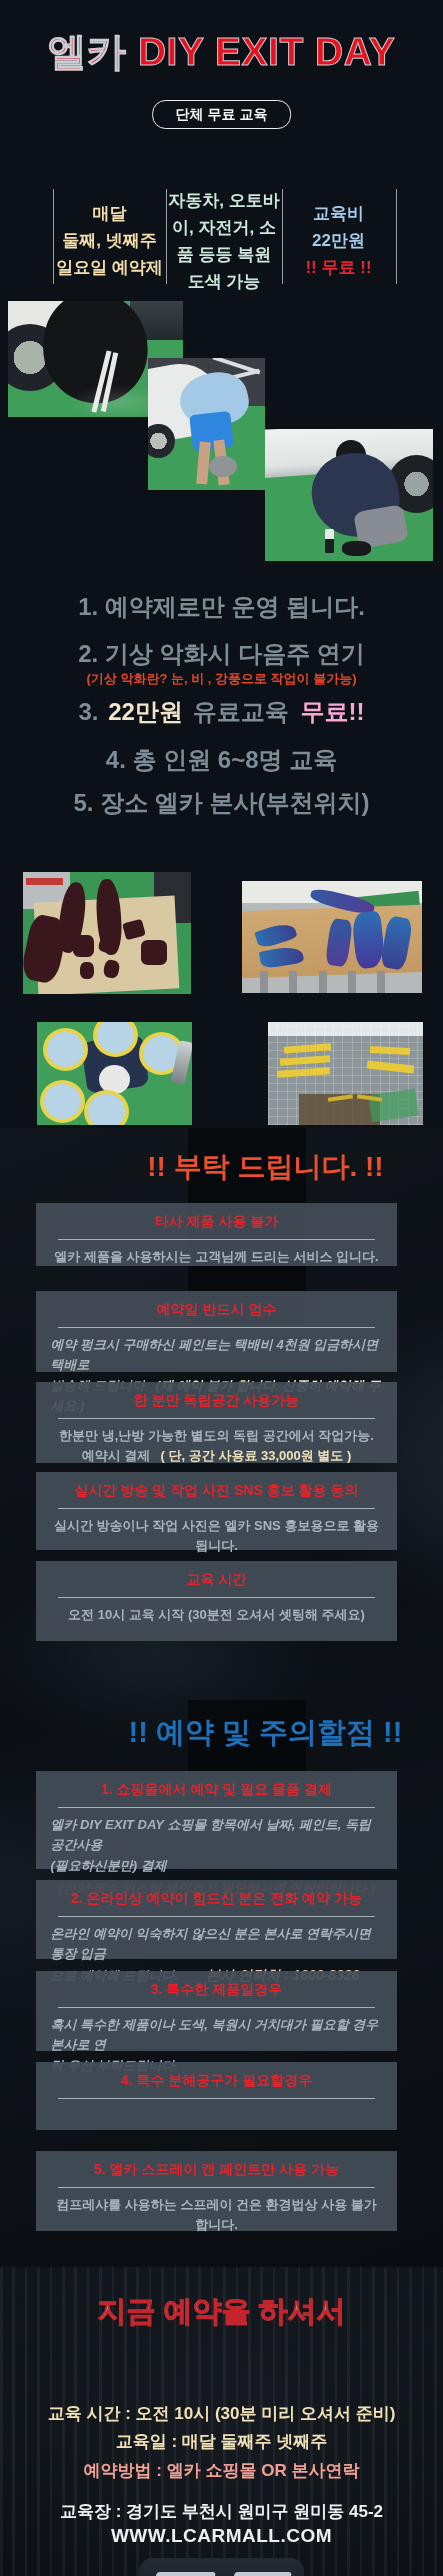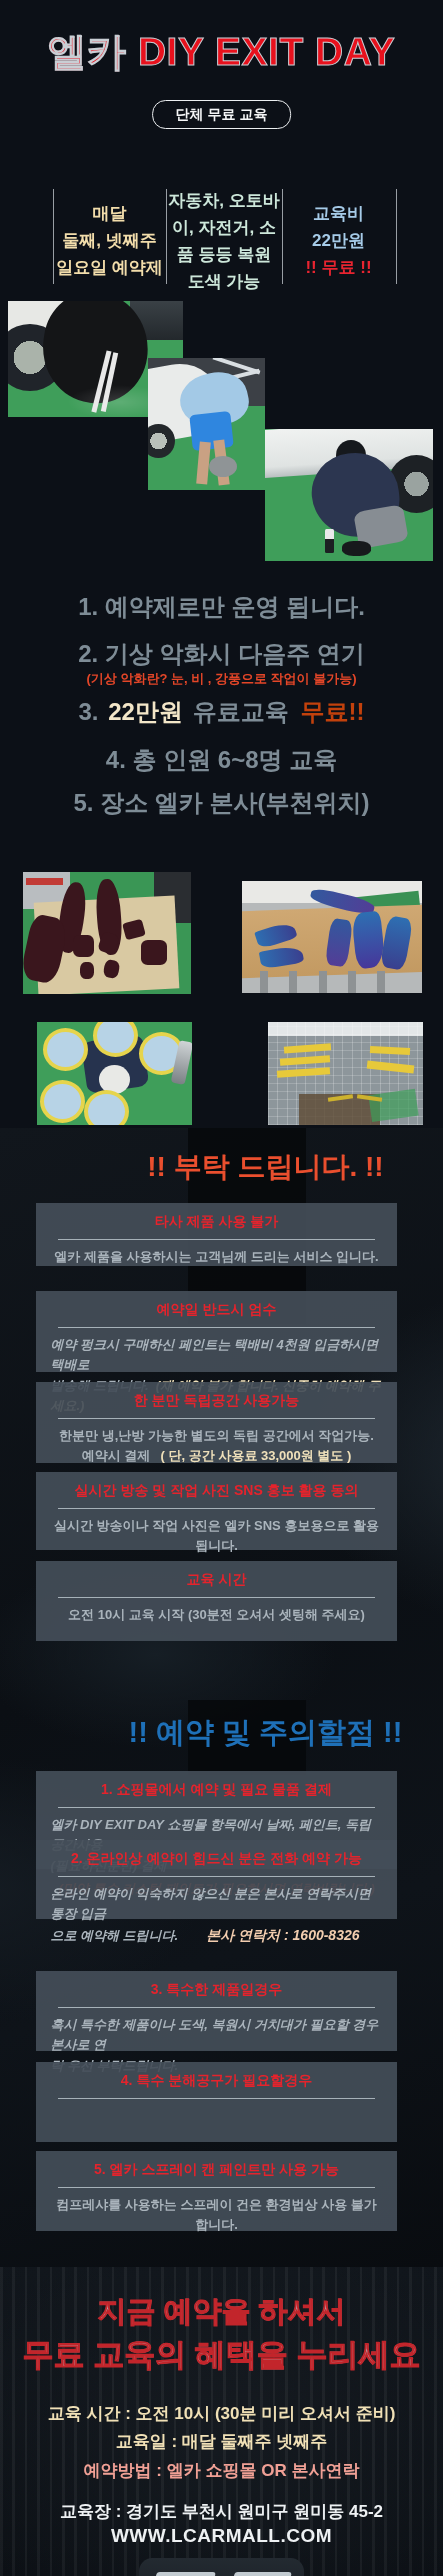--- a/index.html
+++ b/index.html
@@ -22,21 +22,21 @@
 
   
   .ph{position:absolute;overflow:hidden;background:#3f9e5a;}
   .ph div{position:absolute;}
   .wheel{border-radius:50%;}
 
   
   .li{font-size:24px;color:#7e8c96;}
   .li-sub{font-size:13px;color:#e44628;}
   .li-cream{color:#f3e6c8;}
-  .li-red{color:#c2410c;}
+  .li-red{color:#f9a8d4;}
 
   
   .interior{top:1128px;left:0;width:443px;height:1139px;
     background:
       radial-gradient(ellipse 319px 268px at 505px 330px, #1d262e 0%, rgba(29,38,46,0) 62%),
       radial-gradient(ellipse 361px 206px at -31px 762px, #151c23 0%, rgba(21,28,35,0) 65%),
       radial-gradient(ellipse 258px 134px at 155px 526px, #161e25 0%, rgba(22,30,37,0) 70%),
       linear-gradient(160deg,#11161c 0%,#0b0f14 45%,#0e1319 70%,#090c10 100%);}
   .dark-band{left:188px;width:118px;background:#06080a;opacity:.85;}
 
@@ -244,51 +244,50 @@
   <div class="panel" style="top:1771px;height:98px">
     <div class="p-title">1. 쇼핑몰에서 예약 및 필요 물품 결제</div>
     <div class="p-divider"></div>
     <div class="p-body left">
       <span class="pre">엘카 DIY EXIT DAY 쇼핑몰 항목에서 날짜, 페인트, 독립공간사용
 (필요하신분만) 결제</span>
       <span class="em-orange">(만약 특수 커스텀 페인트가 필요하시면 연락바람니다.)</span>
     </div>
   </div>
 
-  <div class="panel" style="top:1840px;height:79px">
+  <div class="panel" style="top:1880px;height:79px">
     <div class="p-title">2. 온라인상 예약이 힘드신 분은 전화 예약 가능</div>
     <div class="p-divider"></div>
     <div class="p-body left">
       <span class="pre">온라인 예약이 익숙하지 않으신 분은 본사로 연락주시면 통장 입금
 으로 예약해 드립니다.</span><span class="em-pink">본사 연락처 : 1600-8326</span>
     </div>
   </div>
 
   <div class="panel" style="top:1971px;height:80px">
     <div class="p-title">3. 특수한 제품일경우</div>
     <div class="p-divider"></div>
     <div class="p-body left pre">혹시 특수한 제품이나 도색, 복원시 거치대가 필요할 경우 본사로 연
 락 우선 부탁드립니다.</div>
   </div>
 
-  <div class="panel" style="top:2062px;height:80px">
+  <div class="panel" style="top:2062px;height:68px">
     <div class="p-title">4. 특수 분해공구가 필요할경우</div>
     <div class="p-divider"></div>
   </div>
 
   <div class="panel" style="top:2151px;height:80px">
     <div class="p-title">5. 엘카 스프레이 캔 페인트만 사용 가능</div>
     <div class="p-divider"></div>
     <div class="p-body">컴프레샤를 사용하는 스프레이 건은 환경법상 사용 불가 합니다.</div>
   </div>
 
   <div class="abs curtain"></div>
 
   <div class="abs ctr cta cta1">지금 예약을 하셔서</div>
-  <div class="abs ctr cta cta2">무료 교육의 혜택을 누리세요</div>
   <div class="abs ctr info info-cream" style="top:2402px">교육 시간 : 오전 10시  (30분 미리 오셔서 준비)</div>
   <div class="abs ctr info info-cream" style="top:2430px">교육일 :  매달 둘째주 넷째주</div>
   <div class="abs ctr info info-salmon" style="top:2459px">예약방법 : 엘카 쇼핑몰 OR 본사연락</div>
   <div class="abs ctr info info-white" style="top:2500px">교육장 : 경기도 부천시 원미구 원미동 45-2</div>
   <div class="abs ctr website">WWW.LCARMALL.COM</div>
 
   <div class="abs car">
     <div style="left:31px;top:0;width:165px;height:59px;background:linear-gradient(180deg,#232a31,#171c22);border-radius:13.4px 13.4px 2.1px 2.1px;"></div>
     <div style="left:46px;top:14.4px;width:59px;height:27px;background:#dfe9ee;opacity:.85;transform:skewX(-12deg);border-radius:3.1px;"></div>
     <div style="left:124px;top:14.4px;width:57px;height:27px;background:#dfe9ee;opacity:.85;transform:skewX(-12deg);border-radius:3.1px;"></div>

